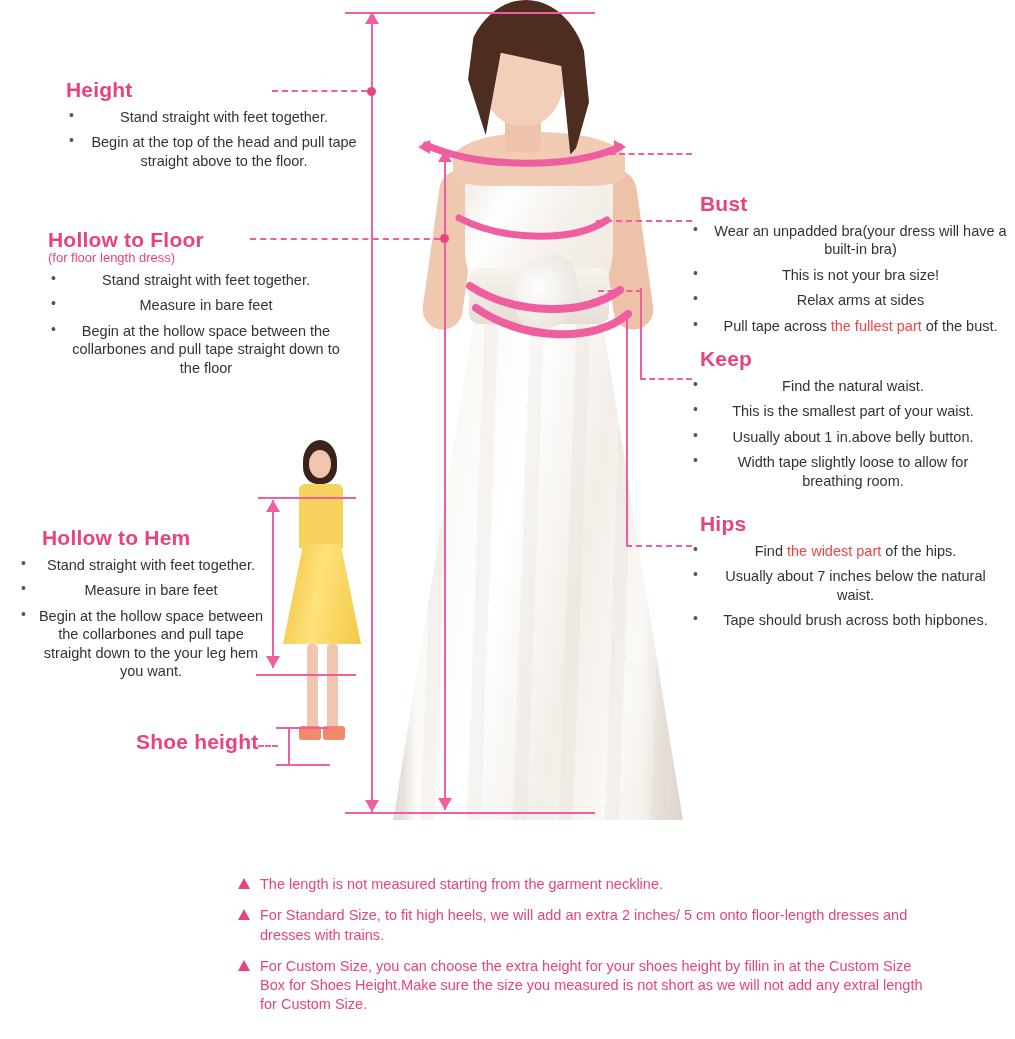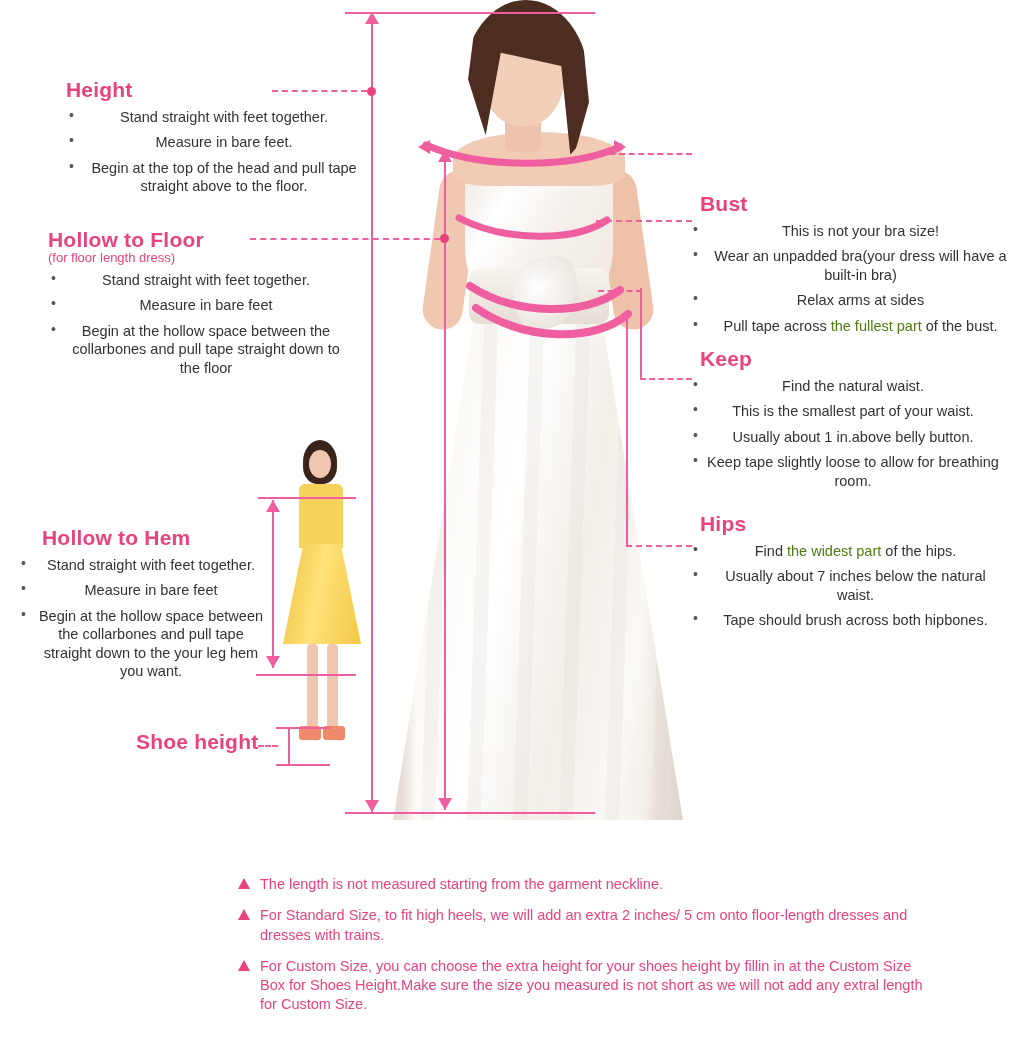--- a/index.html
+++ b/index.html
@@ -49,21 +49,21 @@
     text-align: center;
   }
   ul.bul li:before {
     content: "•";
     position: absolute;
     left: 3px;
     top: -1px;
     color: #555;
     font-size: 14px;
   }
-  .pink-txt { color: #4d7c0f; }
+  .pink-txt { color: #ef4444; }
 
   
   .photo {
     position: absolute;
     left: 393px;
     top: 0px;
     width: 290px;
     height: 830px;
   }
   .skirt {
@@ -345,21 +345,20 @@
 
   <div class="hline" style="left:276px; top:727px; width:54px;"></div>
   <div class="hline" style="left:276px; top:764px; width:54px;"></div>
   <div class="vline" style="left:288px; top:727px; height:37px;"></div>
   <div class="dashed" style="left:258px; top:745px; width:20px;"></div>
 
   <div class="blk" style="left:66px; top:78px; width:300px;">
     <div class="hdr">Height</div>
     <ul class="bul">
       <li>Stand straight with feet together.</li>
-      <li>Measure in bare feet.</li>
       <li>Begin at the top of the head and pull tape straight above to the floor.</li>
     </ul>
   </div>
 
   <div class="blk" style="left:48px; top:228px; width:300px;">
     <div class="hdr">Hollow to Floor</div>
     <div class="hdr-sub">(for floor length dress)</div>
     <ul class="bul">
       <li>Stand straight with feet together.</li>
       <li>Measure in bare feet</li>
@@ -377,34 +376,34 @@
   </div>
 
   <div class="blk" style="left:136px; top:730px;">
     <div class="hdr">Shoe height</div>
   </div>
 
 
   <div class="blk" style="left:700px; top:192px; width:315px;">
     <div class="hdr">Bust</div>
     <ul class="bul" style="margin-left:-10px;">
+      <li>Wear an unpadded bra(your dress will have a built-in bra)</li>
       <li>This is not your bra size!</li>
-      <li>Wear an unpadded bra(your dress will have a built-in bra)</li>
       <li>Relax arms at sides</li>
       <li><span>Pull tape across </span><span class="pink-txt">the fullest part</span><span> of the bust.</span></li>
     </ul>
   </div>
 
   <div class="blk" style="left:700px; top:347px; width:300px;">
     <div class="hdr">Keep</div>
     <ul class="bul" style="margin-left:-10px;">
       <li>Find the natural waist.</li>
       <li>This is the smallest part of your waist.</li>
       <li>Usually about 1 in.above belly button.</li>
-      <li>Keep tape slightly loose to allow for breathing room.</li>
+      <li>Width tape slightly loose to allow for breathing room.</li>
     </ul>
   </div>
 
   <div class="blk" style="left:700px; top:512px; width:305px;">
     <div class="hdr">Hips</div>
     <ul class="bul" style="margin-left:-10px;">
       <li><span>Find </span><span class="pink-txt">the widest part</span><span> of the hips.</span></li>
       <li>Usually about 7 inches below the natural waist.</li>
       <li>Tape should brush across both hipbones.</li>
     </ul>

